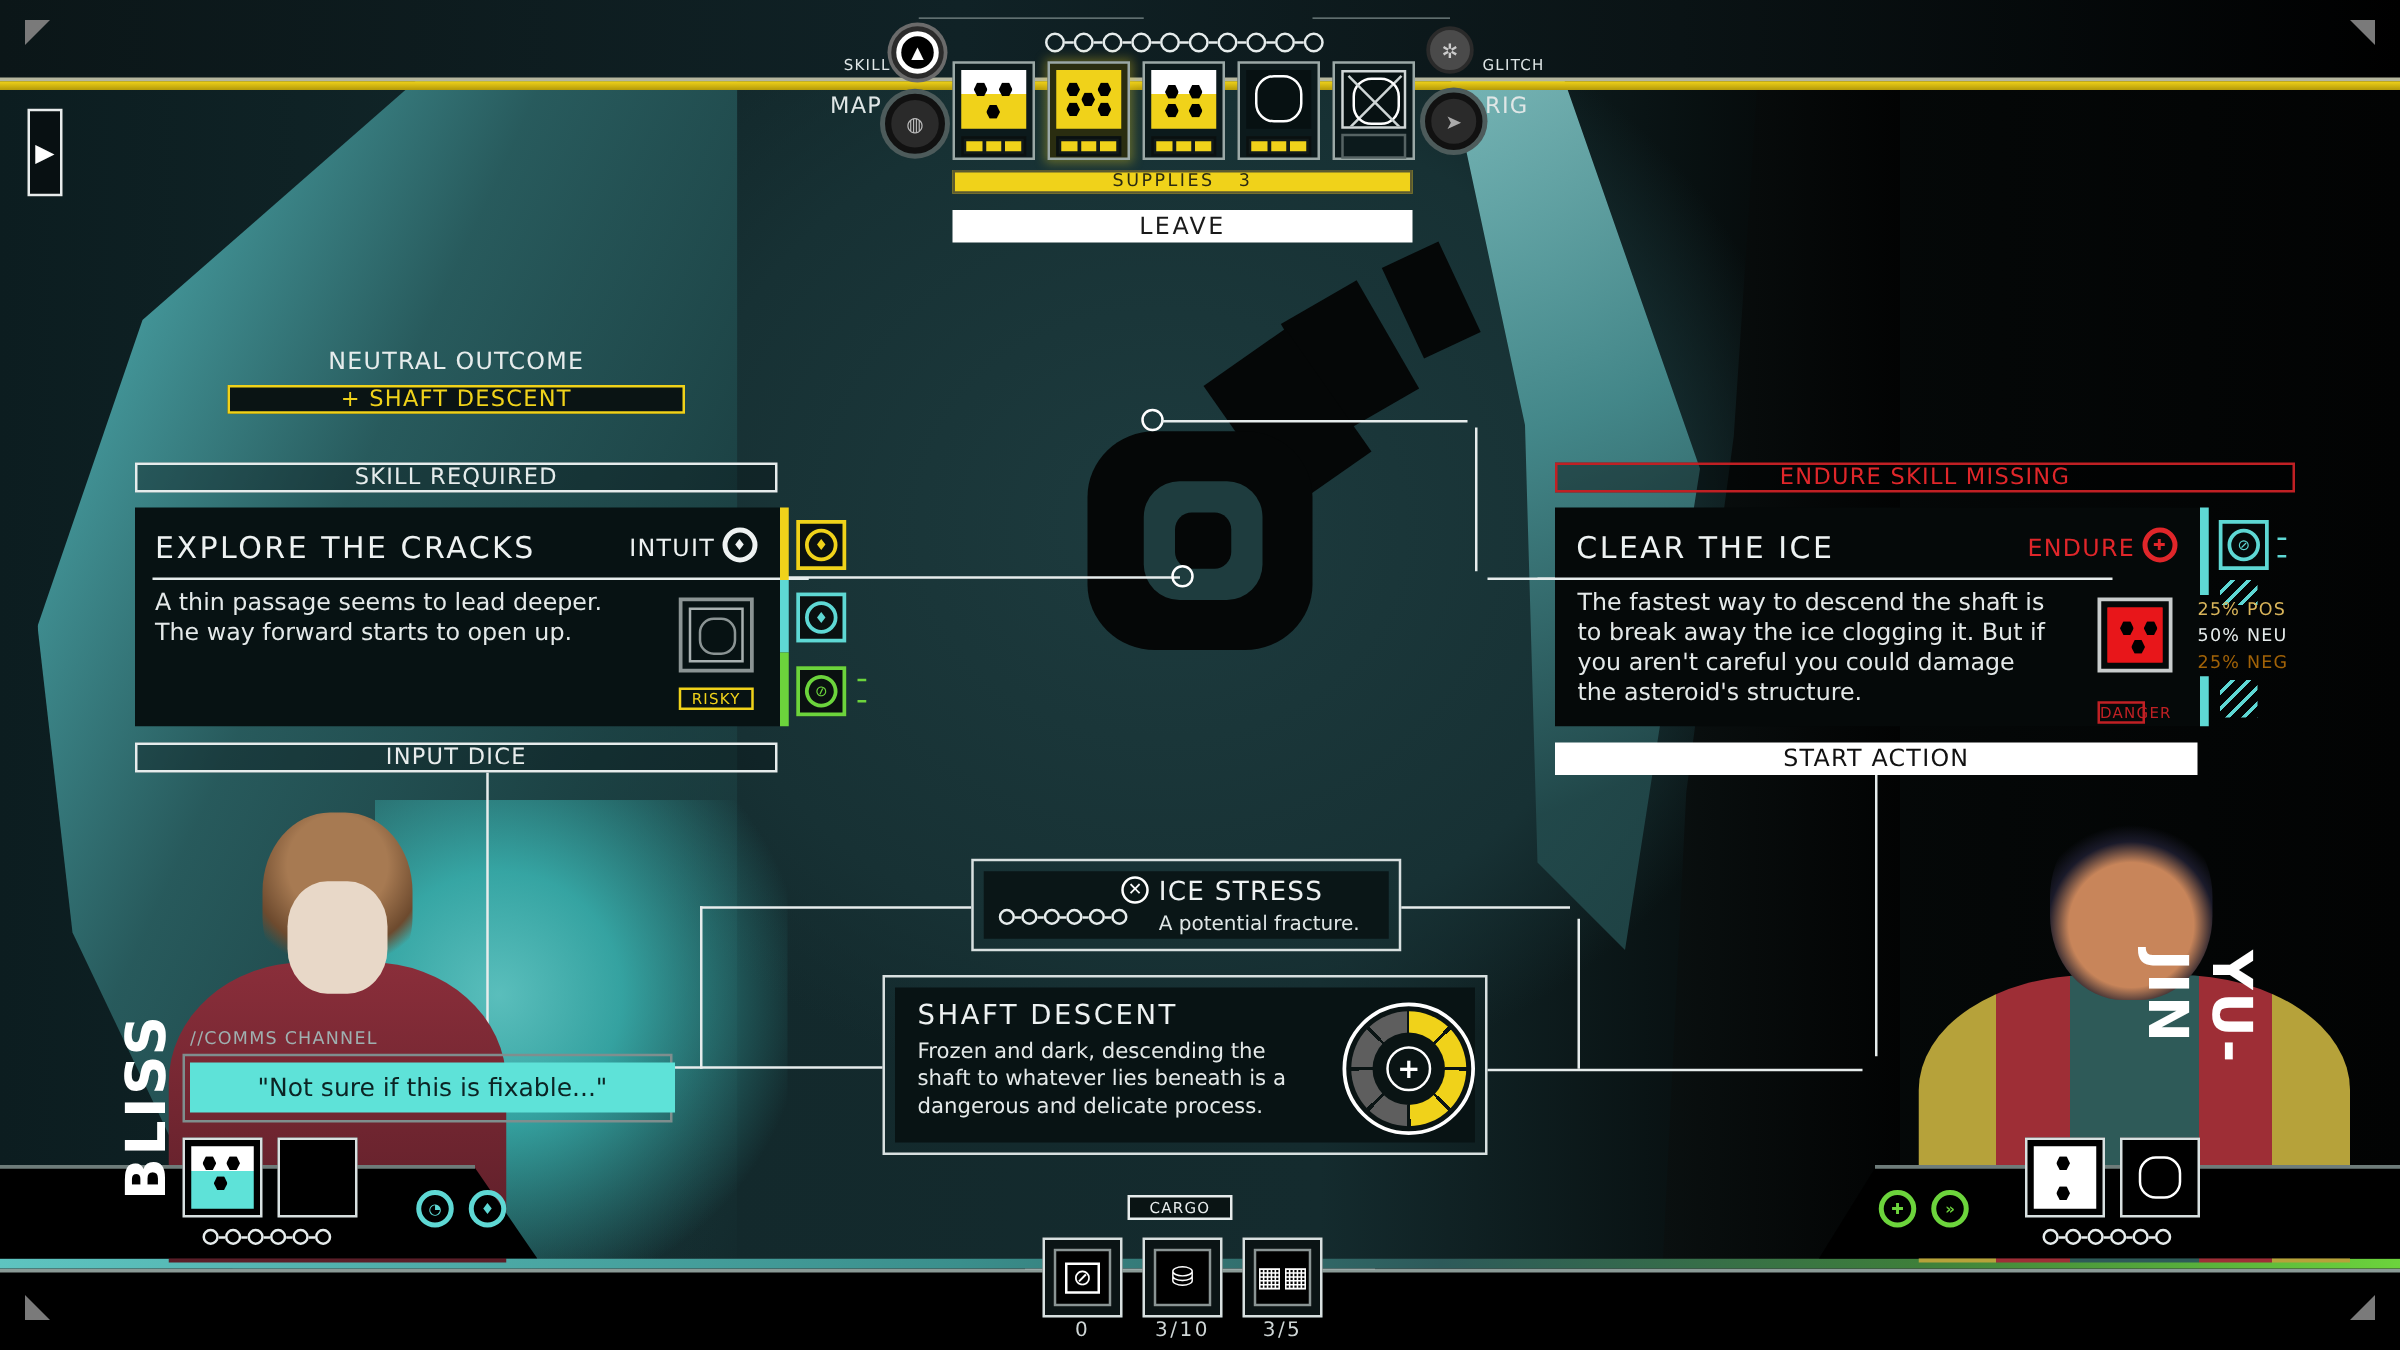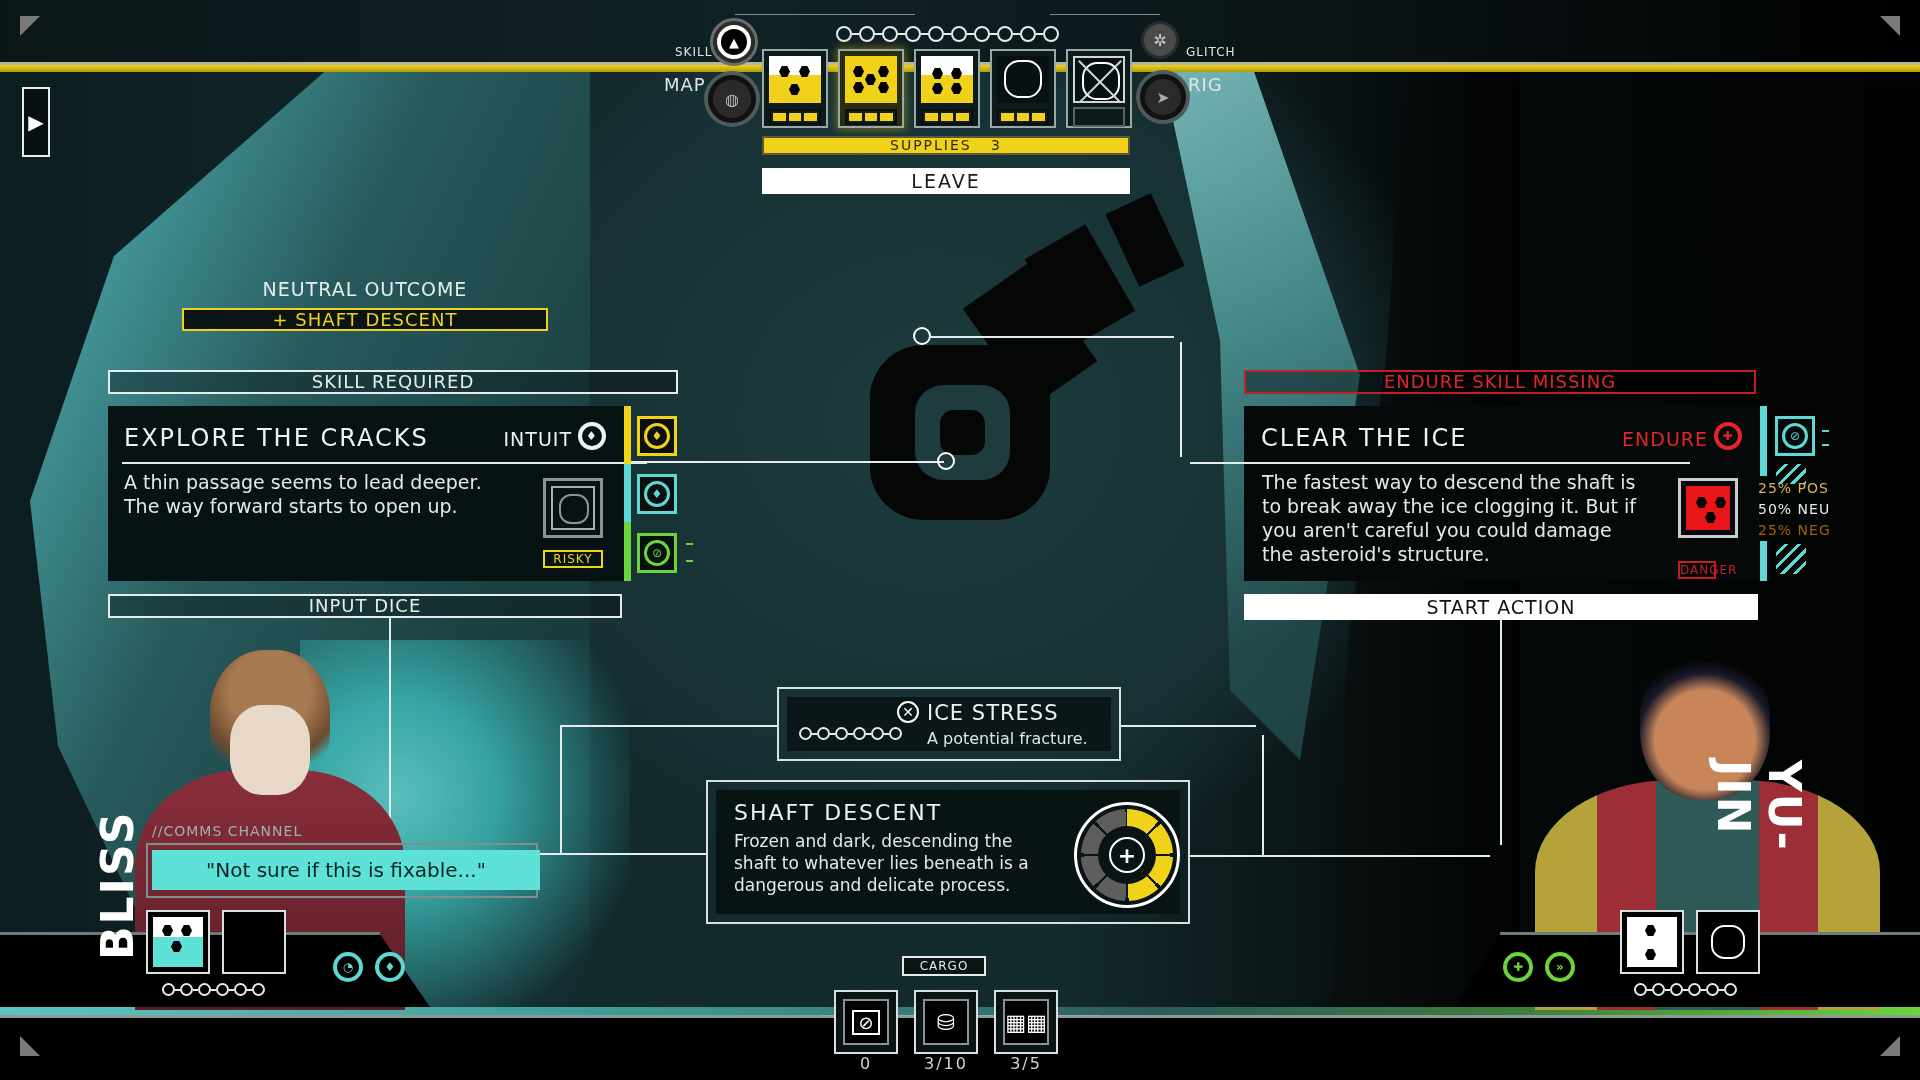--- a/index.html
+++ b/index.html
@@ -288,21 +288,21 @@
 <div class="wire" style="left:1190px;top:855px;width:300px;height:2px;"></div>
 <div class="wire" style="left:560px;top:725px;width:217px;height:2px;"></div>
 <div class="wire" style="left:560px;top:725px;width:2px;height:130px;"></div>
 <div class="wire" style="left:1121px;top:725px;width:135px;height:2px;"></div>
 <div class="wire" style="left:1262px;top:735px;width:2px;height:120px;"></div>
 <div class="wire" style="left:540px;top:853px;width:166px;height:2px;"></div>
 
 <div class="outcome-title">NEUTRAL OUTCOME</div>
 <div class="outcome-pill">+ SHAFT DESCENT</div>
 
-<div class="card-header-bar" style="left:108px;top:370px;width:570px;color:#e6ecec;background:rgba(8,18,20,0.4);">SKILL REQUIRED</div>
+<div class="card-header-bar" style="left:108px;top:370px;width:514px;color:#e6ecec;background:rgba(8,18,20,0.4);">SKILL REQUIRED</div>
 <div class="card" style="left:108px;top:406px;width:516px;height:175px;">
   <div class="card-title" style="left:16px;top:18px;">EXPLORE THE CRACKS</div>
   <div class="card-skill" style="right:18px;top:16px;color:#eef2f2;">
     <span>INTUIT</span>
     <span class="skill-ring">♦</span>
   </div>
   <div class="card-rule" style="left:14px;top:56px;width:525px;"></div>
   <div class="card-desc" style="left:16px;top:64px;width:410px;">
     <div>A thin passage seems to lead deeper.</div>
     <div>The way forward starts to open up.</div>
@@ -330,21 +330,21 @@
 <div class="skill-slot" style="left:637px;top:533px;color:#6cd43c;border-color:#6cd43c;background:#0a1010;">
     <div class="ring" style="transform:rotate(-20deg);">
       <span>⊘</span>
     </div>
   </div>
 <div class="slot-tick" style="left:686px;top:543px;background:#6cd43c;"></div>
 <div class="slot-tick" style="left:686px;top:560px;background:#6cd43c;"></div>
 
 <div class="input-dice-bar">INPUT DICE</div>
 
-<div class="card-header-bar" style="left:1244px;top:370px;width:512px;color:#e0262a;border-color:#c02024;background:rgba(0,0,0,0.4);">ENDURE SKILL MISSING</div>
+<div class="card-header-bar" style="left:1244px;top:370px;width:592px;color:#e0262a;border-color:#c02024;background:rgba(0,0,0,0.4);">ENDURE SKILL MISSING</div>
 <div class="card" style="left:1244px;top:406px;width:516px;height:175px;background:#050909;">
   <div class="card-title" style="left:17px;top:18px;">CLEAR THE ICE</div>
   <div class="card-skill" style="right:18px;top:16px;color:#e0262a;">
     <span>ENDURE</span>
     <span class="skill-ring">✚</span>
   </div>
   <div class="card-rule" style="left:-14px;top:56px;width:460px;"></div>
   <div class="card-desc" style="left:18px;top:64px;width:400px;">
     <div>The fastest way to descend the shaft is</div>
     <div>to break away the ice clogging it. But if</div>

